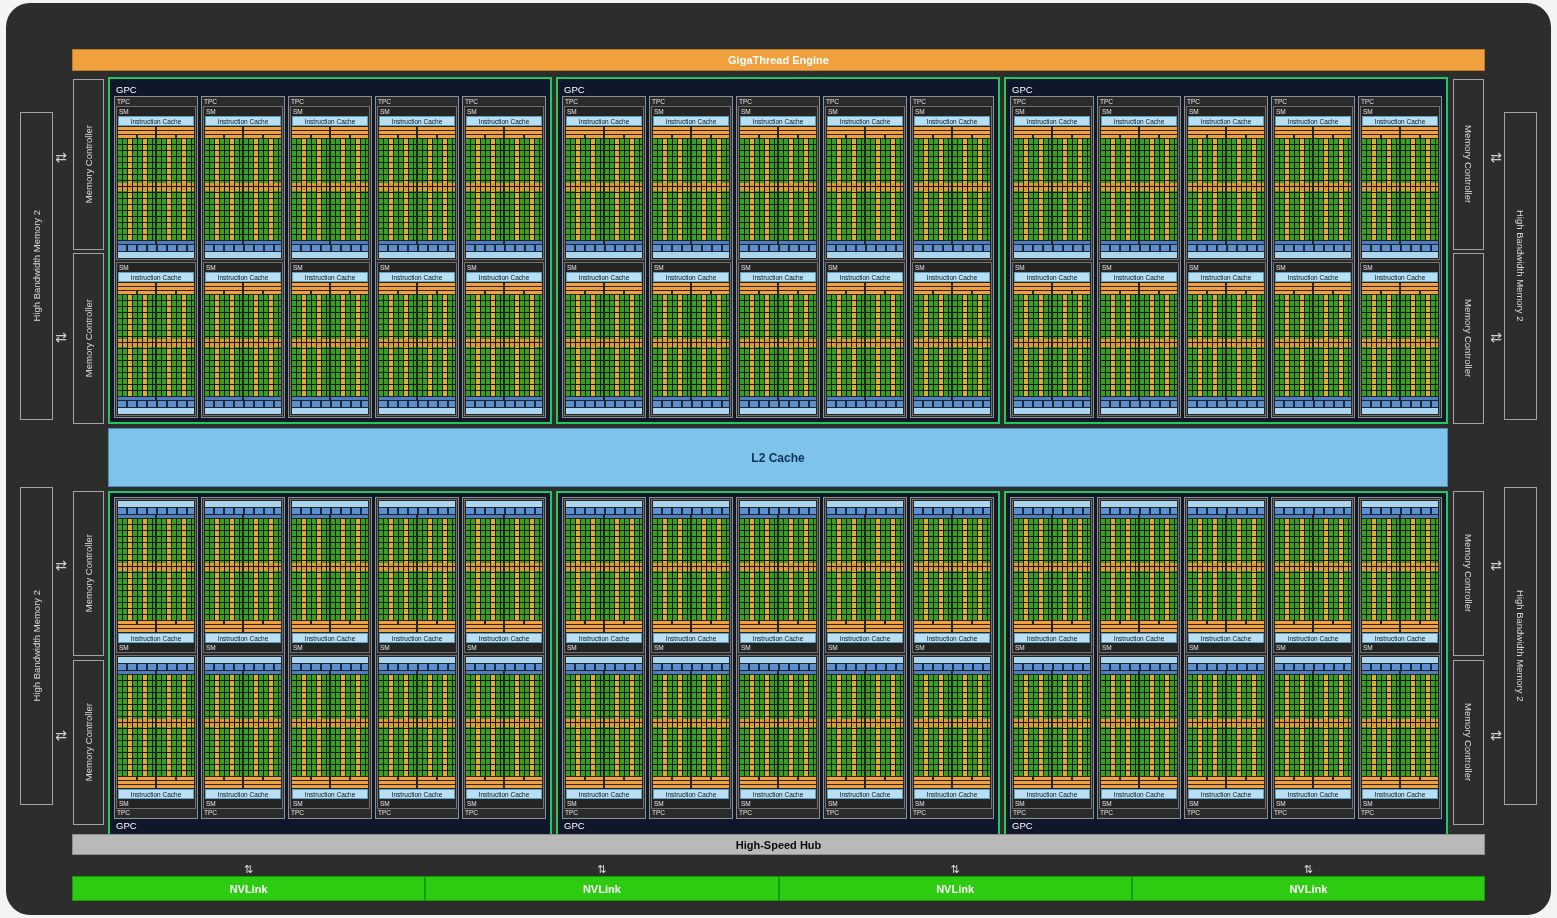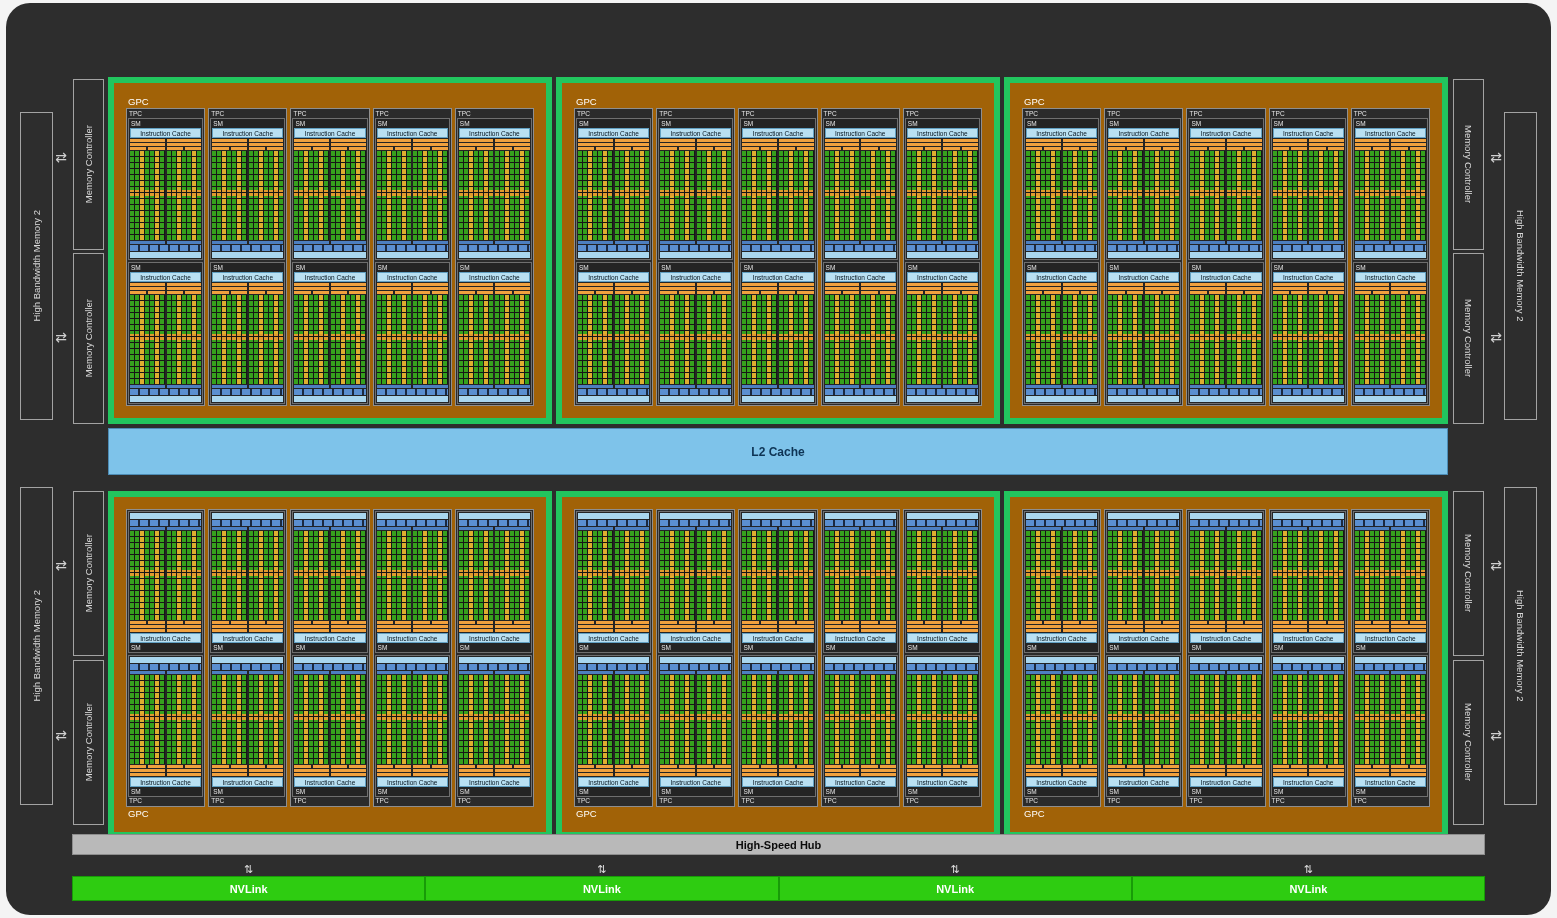--- a/index.html
+++ b/index.html
@@ -3,27 +3,27 @@
 <meta charset="utf-8">
 <style>
   html,body{margin:0;padding:0}
   body{background:#f4f4f4;font-family:"Liberation Sans",sans-serif;-webkit-font-smoothing:antialiased}
   #canvas{position:relative;width:1557px;height:918px;background:#f4f4f4;overflow:hidden}
   .chip{position:absolute;left:6px;top:3px;width:1545px;height:912px;background:var(--chipbg,#2d2d2d);border-radius:24px}
 
   .hbar{position:absolute;display:flex;align-items:center;justify-content:center;font-weight:bold;box-sizing:border-box;white-space:nowrap}
   #pci{left:72px;top:19px;width:1413px;height:23px;background:#414141;border:1px solid #a9a9a9;color:#ffffff;font-size:11px}
   #giga{left:72px;top:49px;width:1413px;height:22px;background:var(--orange,#f0a13e);border:1px solid #b97f22;color:#ffffff;font-size:11px}
-  #l2{left:108px;top:428px;width:1340px;height:47px;background:var(--l2blue,#7ec3ea);border:1px solid #4d8cb5;color:#0e3455;font-size:12px}
+  #l2{left:108px;top:428px;width:1340px;height:59px;background:var(--l2blue,#7ec3ea);border:1px solid #4d8cb5;color:#0e3455;font-size:12px}
   #hub{left:72px;top:834px;width:1413px;height:21px;background:var(--hubgray,#b9b9b9);border:1px solid #8d8d8d;color:#0a0a0a;font-size:11px}
 
   #gpc-top{position:absolute;left:108px;top:77px;width:1340px;height:347px;display:flex;gap:4px}
   #gpc-bottom{position:absolute;left:108px;top:491px;width:1340px;height:347px;display:flex;gap:4px}
 
-  .gpc{flex:1;box-sizing:border-box;border:6px solid #22c55e;background:#a16207;display:flex;flex-direction:column;padding:12px;min-width:0}
+  .gpc{flex:1;box-sizing:border-box;border:2px solid #22c55e;background:#0f172a;display:flex;flex-direction:column;padding:4px;min-width:0}
   .gpc.mirrored{flex-direction:column-reverse}
   .gpc-label{height:13px;line-height:13px;color:#ffffff;font-size:9.5px;padding-left:2px;flex:0 0 auto}
   .tpc-row{flex:1;display:flex;gap:3px;min-height:0}
   .tpc{flex:1;box-sizing:border-box;border:1px solid #8f8f8f;background:#2b2b2b;display:flex;flex-direction:column;padding:1px;min-width:0}
   .tpc.mirrored{flex-direction:column-reverse}
   .tpc-label{height:8px;line-height:8px;color:#e6e6e6;font-size:6.5px;padding-left:1px;flex:0 0 auto}
   .sm-stack{flex:1;display:flex;flex-direction:column;gap:2px;min-height:0}
 
   .sm{flex:1;box-sizing:border-box;border:1px solid #6f6f6f;background:#242424;display:flex;flex-direction:column;padding:1px;gap:1px;min-height:0}
   .sm.mirrored{flex-direction:column-reverse}
@@ -54,20 +54,21 @@
   .vtext-up{writing-mode:vertical-rl;transform:rotate(180deg)}
   .vtext-down{writing-mode:vertical-rl}
   .harrow{position:absolute;width:22px;text-align:center;color:#cfcfcf;font-size:14px;line-height:14px}
 </style>
 </head>
 <body>
 
 <div id="canvas">
   <div class="chip"></div>
 
+  <div id="giga" class="hbar">GigaThread Engine</div>
 
   <div id="gpc-top">
       <div class="gpc">
         <div class="gpc-label">GPC</div>
         <div class="tpc-row">
           <div class="tpc">
             <div class="tpc-label">TPC</div>
             <div class="sm-stack">
               <div class="sm">
                 <div class="sm-label">SM</div>

